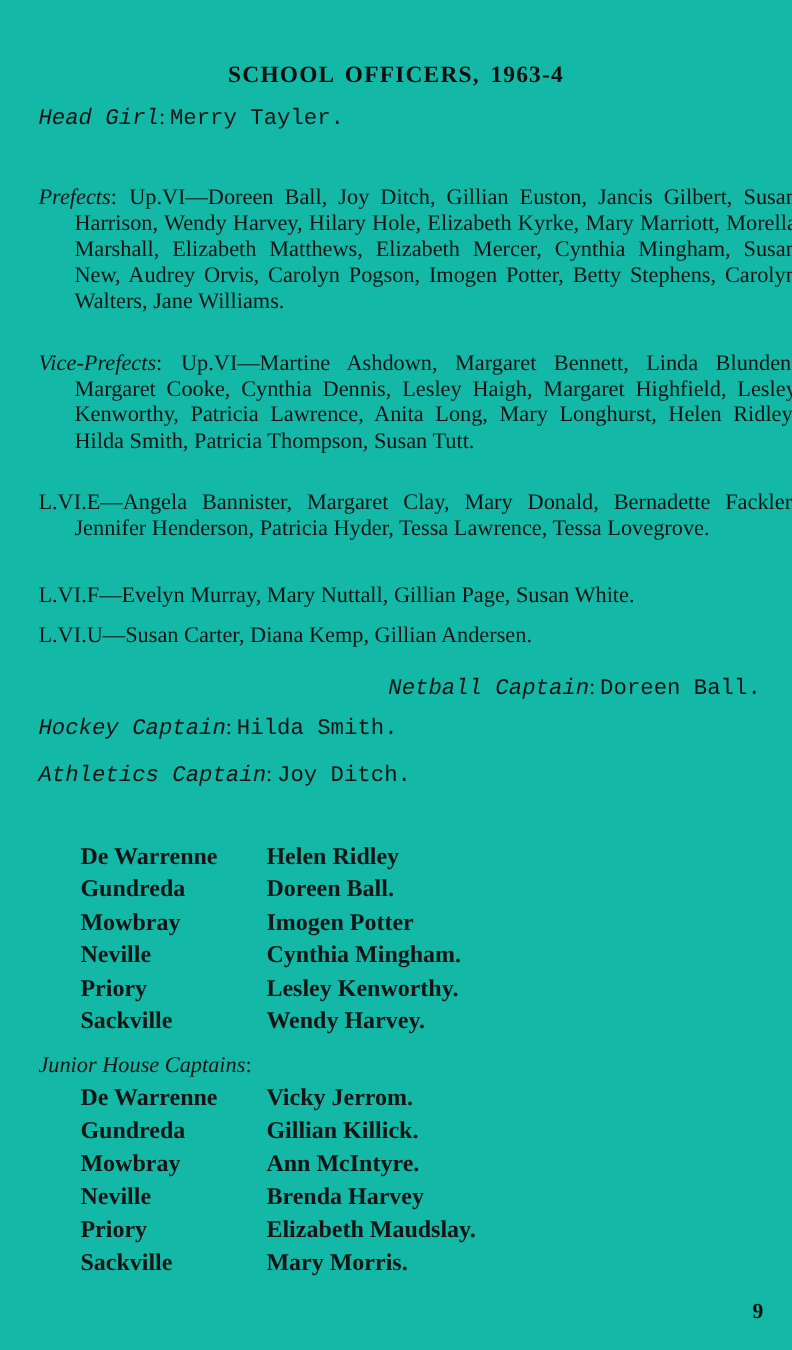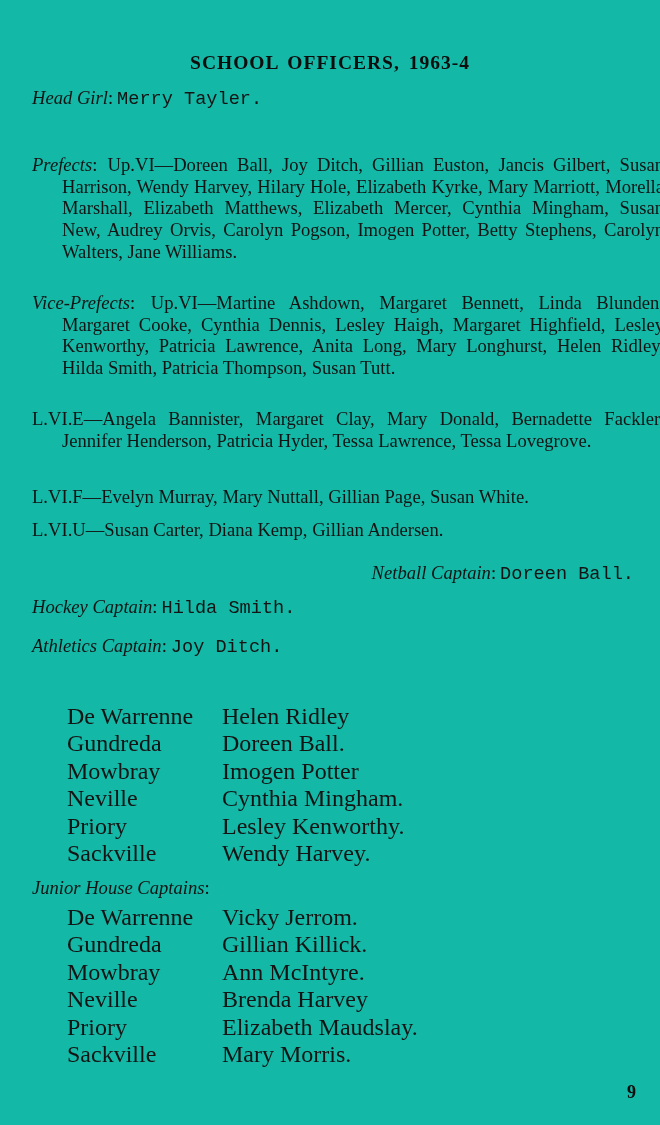--- a/index.html
+++ b/index.html
@@ -38,21 +38,21 @@
   }
   
   .entry {
     font-size: 18.6px;
     line-height: 1.00;
     margin-bottom: 0;
     white-space: nowrap;
   }
   .entry .lbl {
     font-style: italic;
-    font-family: Liberation Serif, serif;
+    font-family: Liberation Mono, monospace;
   }
   .entry .sep {
     font-style: normal;
     letter-spacing: 1px;
   }
   .entry .val {
     font-style: normal;
     margin-left: 3px;
     font-family: Liberation Mono, monospace;
   }
@@ -87,21 +87,22 @@
     white-space: nowrap;
   }
   .table-head .sep {
     font-style: normal;
     letter-spacing: 1px;
   }
   table.captains {
     border-collapse: collapse;
     margin: 0;
     padding: 0;
-    font-size: 24px;
+    font-size: 20px;
+    font-weight: bold;
   }
   table.captains td {
     padding: 0;
     font-style: normal;
     white-space: nowrap;
     line-height: 1.0;
     vertical-align: baseline;
   }
   table.captains td.house {
     width: 155px;

